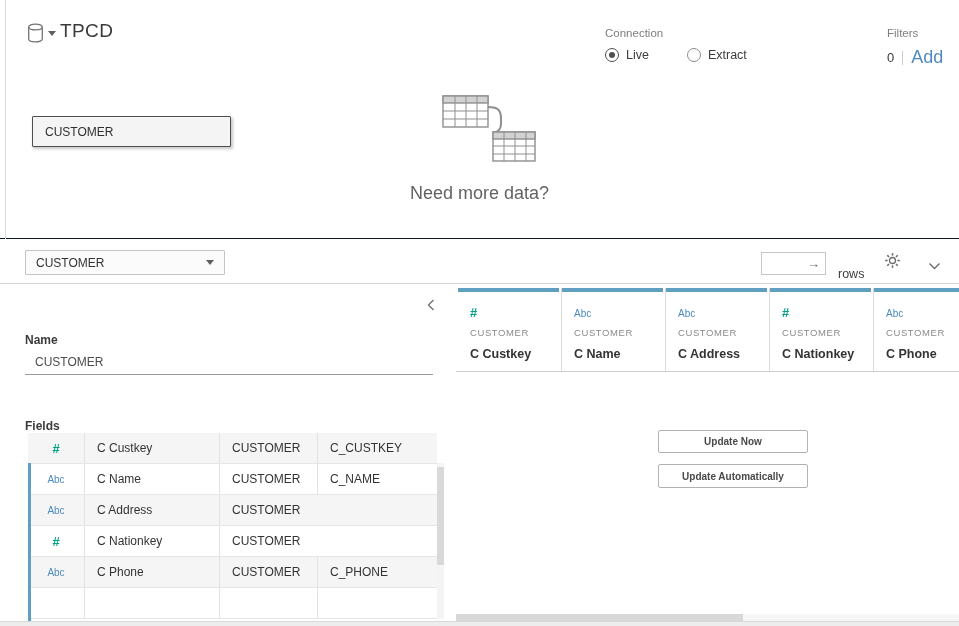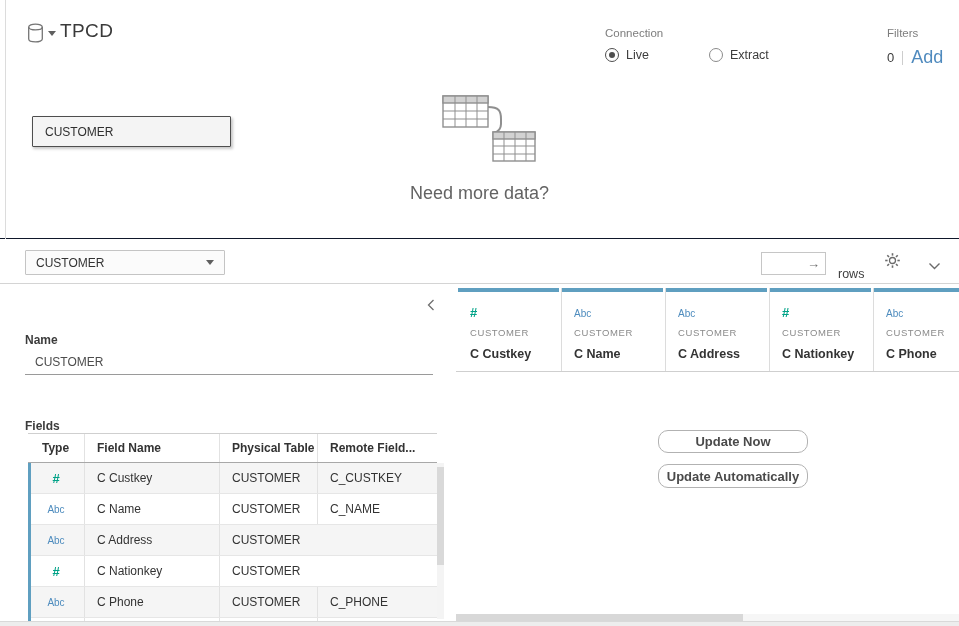--- a/index.html
+++ b/index.html
@@ -12,21 +12,21 @@
 
   
   #canvas-section{left:0;top:0;width:959px;height:238px;border-bottom:2px solid #0f172a;background:#fff;}
   #left-edge-line{left:5px;top:0;width:1px;height:283px;background:#dcdcdc;}
   #dbicon-wrap{left:27px;top:23px;display:flex;align-items:center;gap:4px;cursor:pointer;}
   #page-title{left:60px;top:20px;font-size:19px;color:#3a3a3a;letter-spacing:.4px;}
   .mini-caret{width:0;height:0;border-left:4px solid transparent;border-right:4px solid transparent;border-top:5px solid #5f5f5f;}
 
   #connection-block{left:605px;top:27px;}
   .section-label{font-size:11.5px;color:#7d7d7d;}
-  #connection-options{display:flex;gap:60px;margin-top:9px;}
+  #connection-options{display:flex;gap:38px;margin-top:9px;}
   .radio-opt{display:flex;align-items:center;gap:7px;cursor:pointer;}
   .radio{width:12px;height:12px;border:1px solid #8b8b8b;border-radius:50%;background:#fff;position:relative;flex:none;}
   .radio.selected{border-color:#4f4f4f;}
   .radio.selected::after{content:"";position:absolute;left:3px;top:3px;right:3px;bottom:3px;background:#4f4f4f;border-radius:50%;}
   .radio-label{font-size:12.5px;color:#3c3c3c;}
 
   #filters-block{left:887px;top:27px;}
   #filters-row{display:flex;align-items:center;gap:8px;margin-top:8px;}
   #filters-count{font-size:13px;color:#3c3c3c;}
   .vsep{width:1px;height:14px;background:#cdcdcd;}
@@ -82,22 +82,22 @@
 
   #right-panel{left:456px;top:284px;width:503px;height:342px;background:#fff;overflow:hidden;}
   #grid-header-row{position:absolute;left:0;top:4px;width:100%;height:84px;border-bottom:1px solid #cfcfcf;box-sizing:border-box;}
   #grid-cols{position:absolute;left:2px;top:0;display:flex;height:100%;}
   .grid-col{width:104px;flex:none;border-right:1px solid #dcdcdc;box-sizing:border-box;cursor:pointer;}
   .grid-col .col-bar{height:4px;background:#5f9fc0;margin-right:2px;}
   .grid-col .col-glyph{margin:11px 0 0 12px;}
   .grid-col .col-table{margin:6px 0 0 12px;font-size:9.5px;color:#8a8a8a;letter-spacing:.6px;}
   .grid-col .col-field{margin:9px 0 0 12px;font-size:12.5px;font-weight:bold;color:#333;white-space:nowrap;}
 
-  .update-btn{position:absolute;left:202px;width:150px;background:#fff;border:1px solid #b2b2b2;border-radius:10px;
-    font-family:"Liberation Sans",sans-serif;font-size:13px;font-weight:bold;color:#4a4a4a;cursor:pointer;
+  .update-btn{position:absolute;left:202px;width:150px;background:#fff;border:1px solid #b2b2b2;border-radius:2px;
+    font-family:"Liberation Sans",sans-serif;font-size:10px;font-weight:bold;color:#4a4a4a;cursor:pointer;
     display:flex;align-items:center;justify-content:center;box-sizing:border-box;}
   #update-now-btn{top:146px;height:23px;}
   #update-auto-btn{top:180px;height:24px;}
 
   #grid-hscrollbar{position:absolute;left:0;bottom:5px;width:100%;height:7px;background:#f6f6f6;cursor:pointer;}
   #grid-hscroll-thumb{position:absolute;left:0;top:0;width:287px;height:7px;background:#d8d8d8;}
 
   #bottom-strip{left:0;top:621px;width:959px;height:5px;background:#ededed;border-top:1px solid #d9d9d9;box-sizing:border-box;}
 </style>
 </head>
@@ -201,26 +201,20 @@
   <div class="abs" id="collapse-btn">
     <svg width="10" height="14" viewBox="0 0 10 14">
       <polyline points="7.5,2 2.5,7 7.5,12" fill="none" stroke="#6e6e6e" stroke-width="1.3"></polyline>
     </svg>
   </div>
   <div class="abs" id="name-label">Name</div>
   <div class="abs" id="name-input">CUSTOMER</div>
   <div class="abs" id="fields-label">Fields</div>
 
   <div class="abs" id="fields-table">
-    <div class="ft-header" id="fields-table-header">
-        <div class="ft-cell ft-head-cell">Type</div>
-        <div class="ft-cell ft-head-cell">Field Name</div>
-        <div class="ft-cell ft-head-cell">Physical Table</div>
-        <div class="ft-cell ft-head-cell">Remote Field...</div>
-      </div>
     <div id="fields-table-body">
         <div class="ft-row odd">
           <div class="ft-cell ft-type">
             <span class="glyph-num">#</span>
           </div>
           <div class="ft-cell">C Custkey</div>
           <div class="ft-cell">CUSTOMER</div>
           <div class="ft-cell">C_CUSTKEY</div>
         </div>
         <div class="ft-row even">

